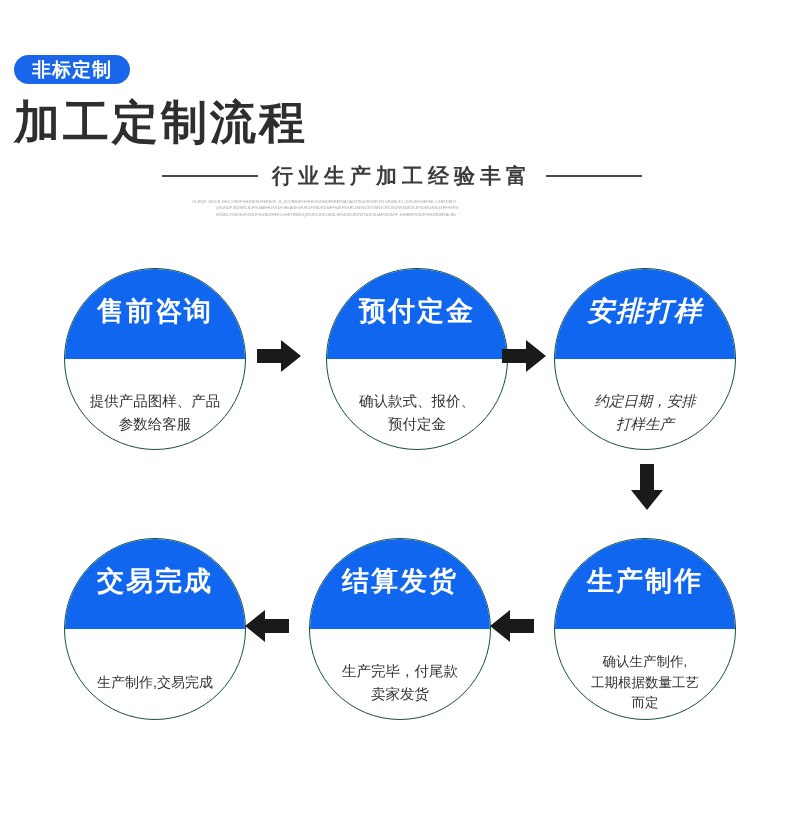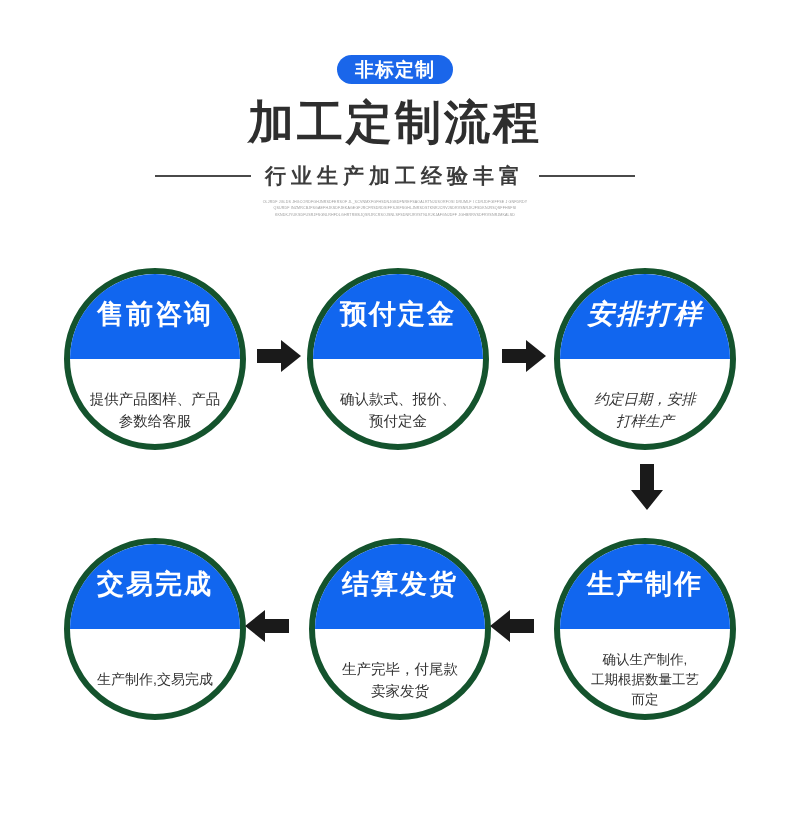--- a/index.html
+++ b/index.html
@@ -13,23 +13,24 @@
     height: 819px;
     overflow: hidden;
     font-family: "Liberation Sans", "DejaVu Sans", sans-serif;
     position: relative;
     -webkit-font-smoothing: antialiased;
   }
 
   
   .header {
     width: 100%;
-    text-align: center;
+    text-align: left;
     padding-top: 55px;
     box-sizing: border-box;
+    padding-left: 14px;
   }
 
   .badge {
     display: inline-block;
     background: #1a66ea;
     color: #ffffff;
     font-size: 19px;
     font-weight: 700;
     letter-spacing: 1px;
     line-height: 29px;
@@ -90,21 +91,21 @@
     height: 520px;
     margin-top: 48px;
   }
 
   .node {
     position: absolute;
     width: 182px;
     height: 182px;
     border-radius: 50%;
     overflow: hidden;
-    border: 6px solid #14532d;
+    border: 1px solid #14532d;
     box-sizing: border-box;
     background: #ffffff;
   }
   .node-top {
     height: 50%;
     background: #1166ef;
     display: flex;
     align-items: center;
     justify-content: center;
     box-sizing: border-box;
@@ -130,21 +131,21 @@
     font-size: 14.5px;
     line-height: 1.55;
     text-align: center;
     font-weight: 400;
   }
   .node-desc.compact { font-size: 13.5px; line-height: 1.5; }
   .node-desc.single  { font-size: 14px; }
 
   
   .node-1 { left: 64px;  top: 2px; }
-  .node-2 { left: 307px; top: 2px; }
+  .node-2 { left: 326px; top: 2px; }
   .node-3 { left: 554px; top: 2px; font-style: italic; }
   
   .node-4 { left: 554px; top: 272px; }
   .node-5 { left: 309px; top: 272px; }
   .node-6 { left: 64px;  top: 272px; }
 
   
   .arrow {
     position: absolute;
     line-height: 0;

